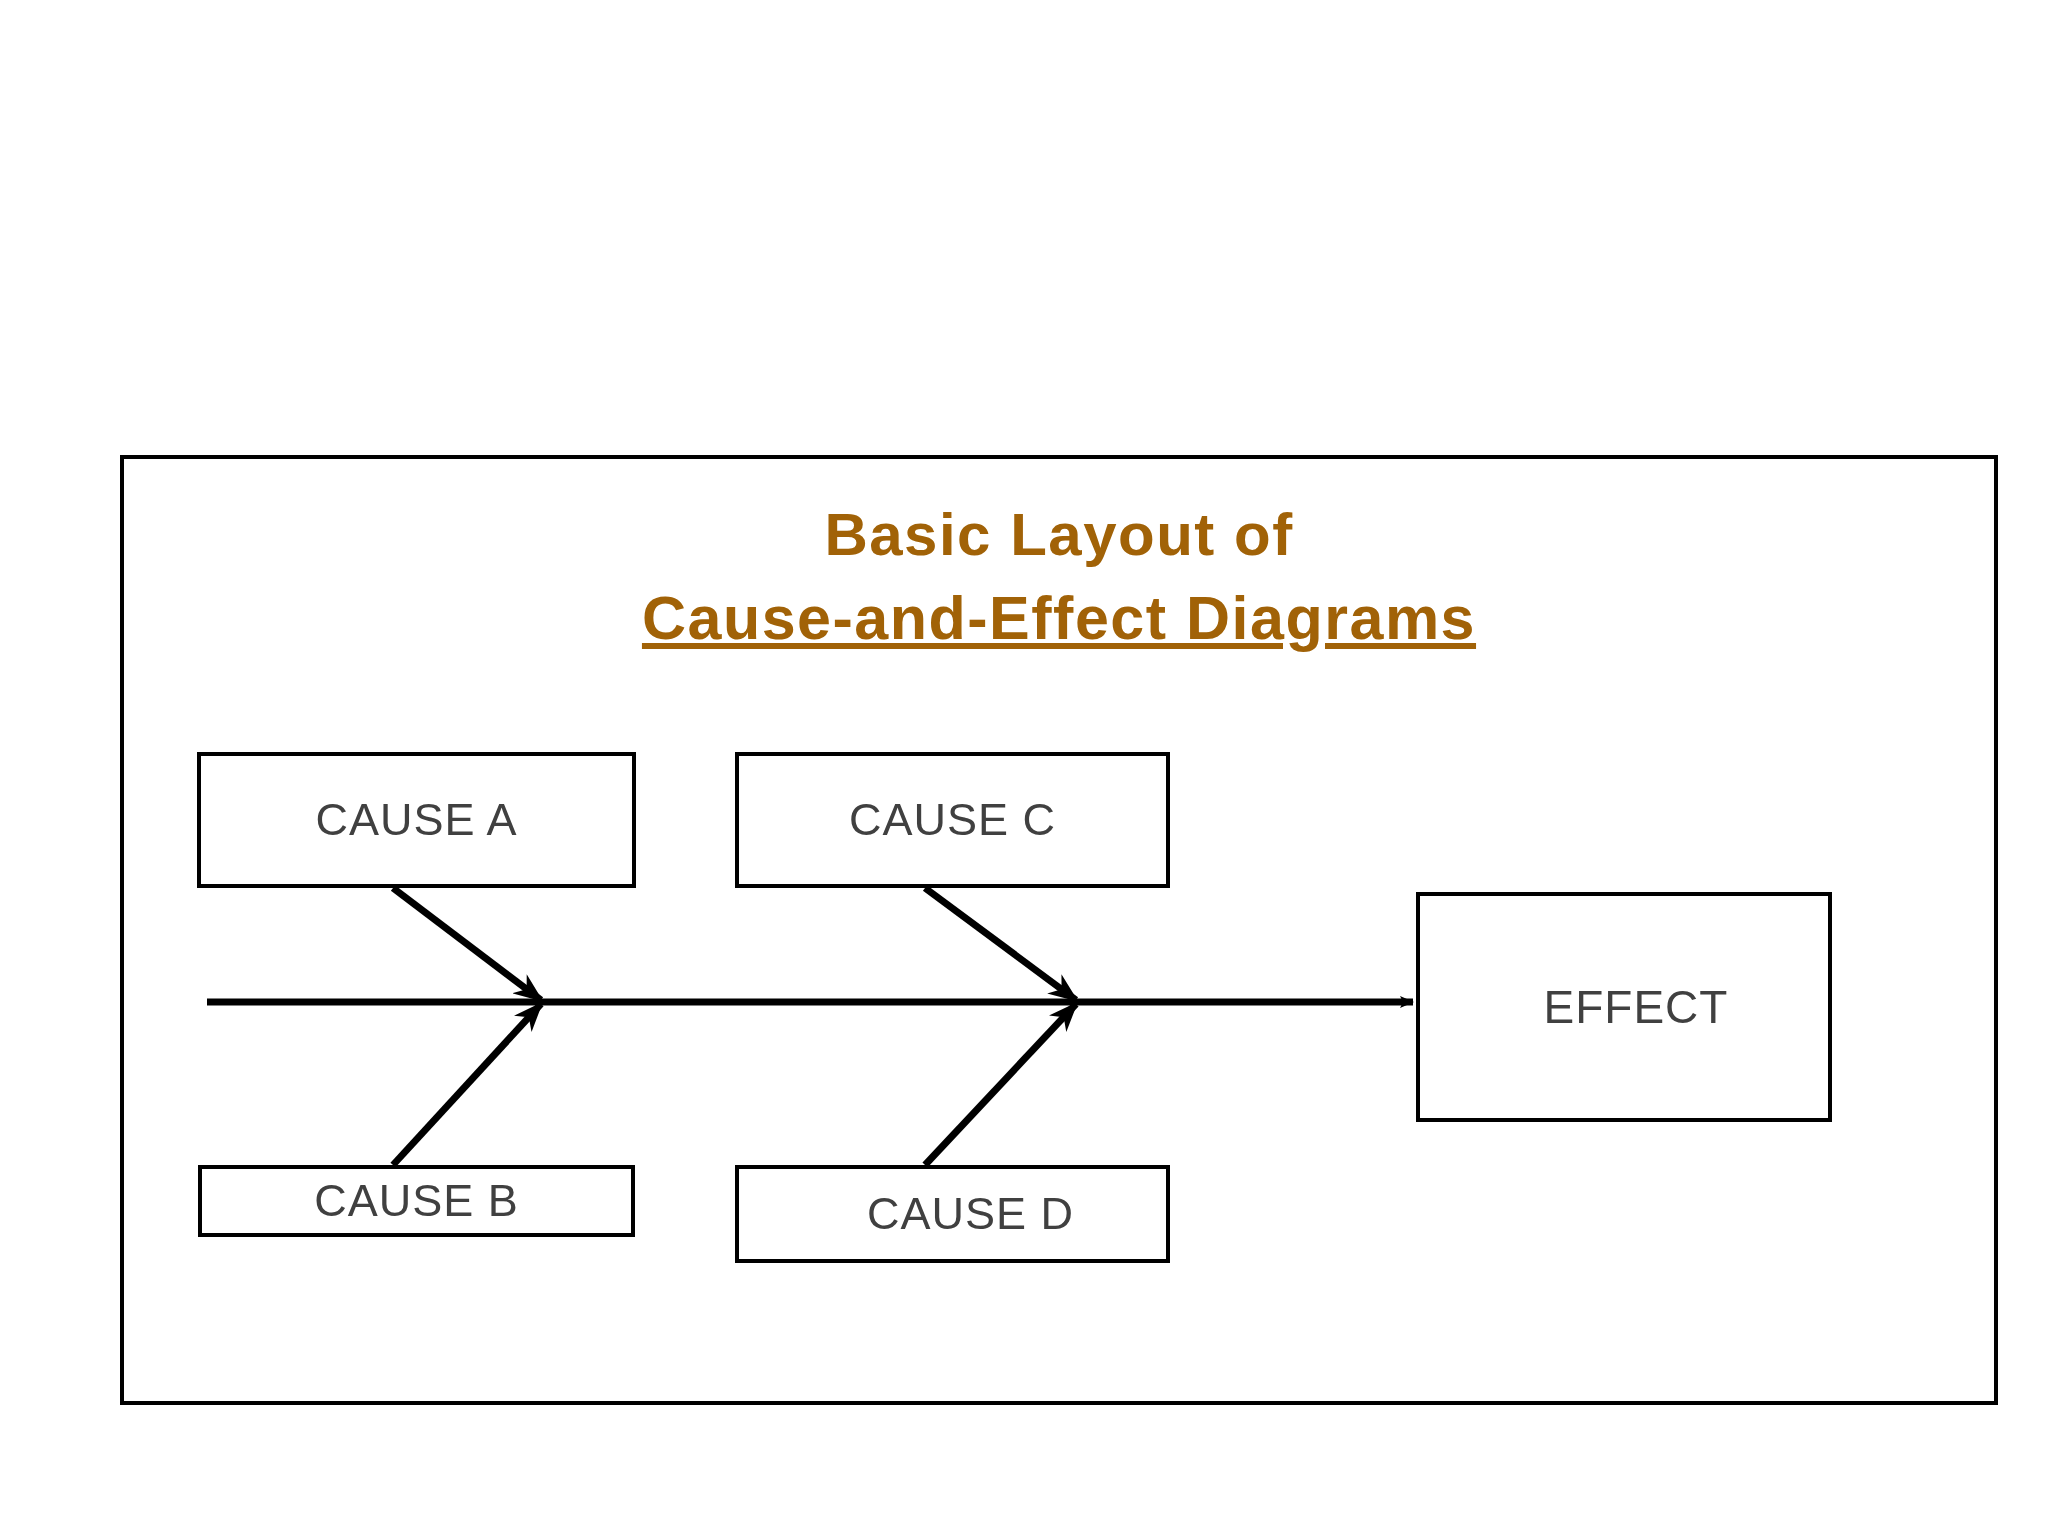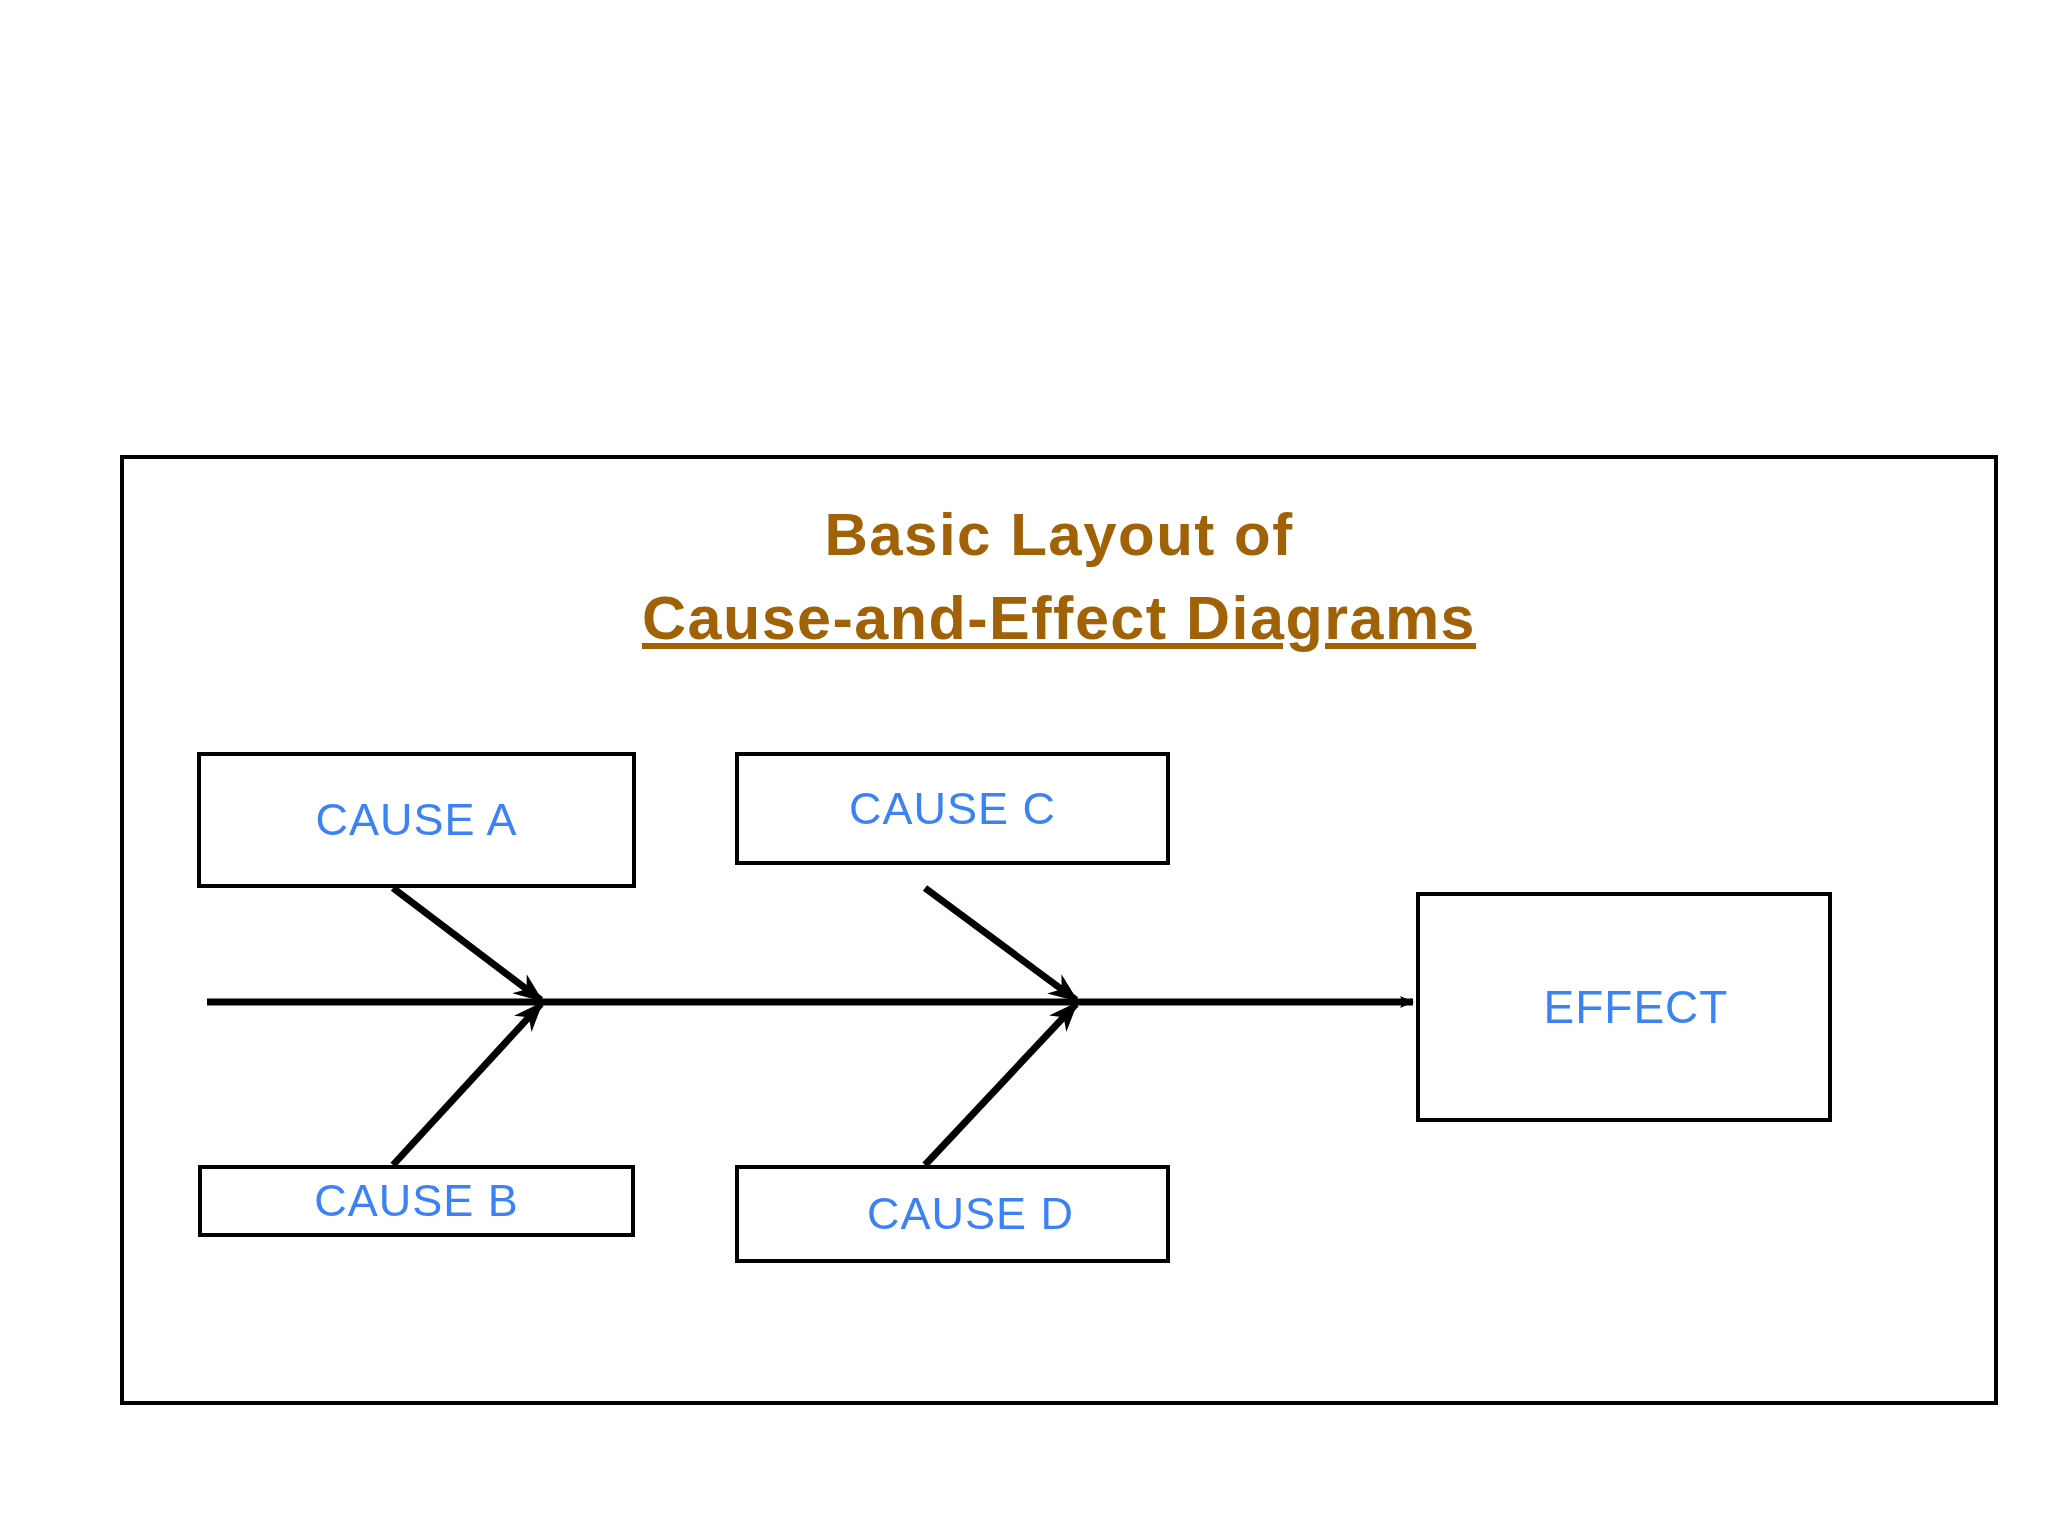--- a/index.html
+++ b/index.html
@@ -64,25 +64,25 @@
     box-sizing: border-box;
     border: 4px solid #000000;
     background: #ffffff;
     display: flex;
     align-items: center;
     justify-content: center;
     font-family: "Liberation Sans", sans-serif;
     font-weight: 400;
     font-size: 45px;
     letter-spacing: 1px;
-    color: #3b82f6;
+    color: #404040;
     white-space: nowrap;
   }
   #node-cause-a { left: 197px; top: 752px;  width: 439px; height: 136px; }
-  #node-cause-c { left: 735px; top: 752px;  width: 435px; height: 113px; }
+  #node-cause-c { left: 735px; top: 752px;  width: 435px; height: 136px; }
   #node-cause-b { left: 198px; top: 1165px; width: 437px; height: 72px; }
   #node-cause-d { left: 735px; top: 1165px; width: 435px; height: 98px; padding-left: 36px; }
   #node-effect  { left: 1416px; top: 892px; width: 416px; height: 230px; font-size: 46px; padding-left: 24px; }
 
   .node-label { pointer-events: none; }
 </style>
 </head>
 <body>
 
 <div id="canvas">

